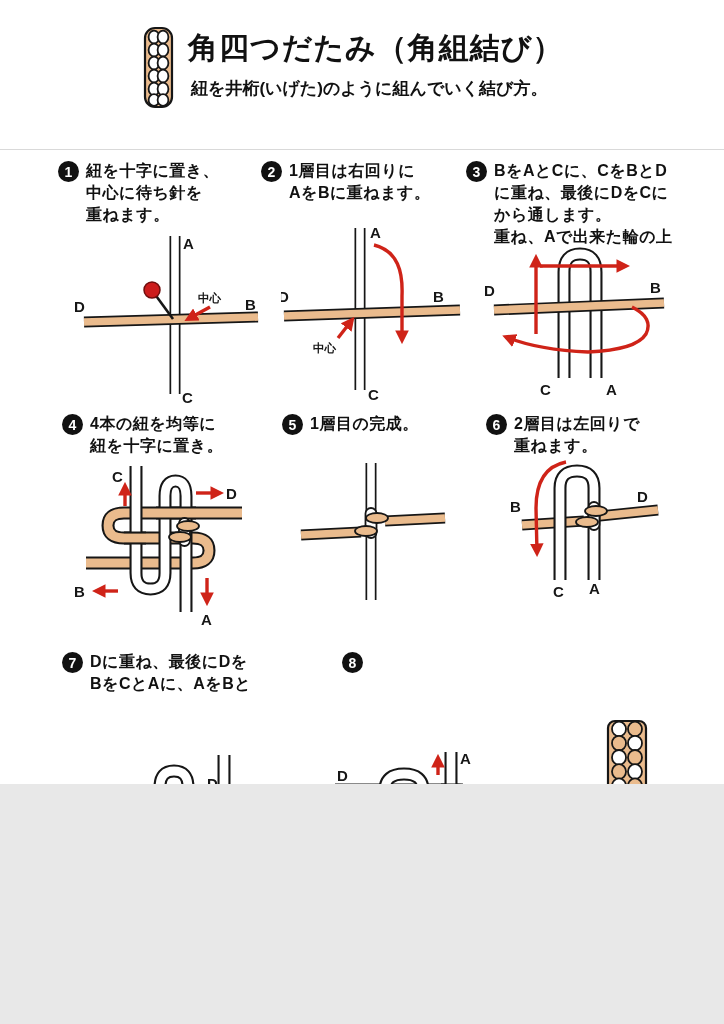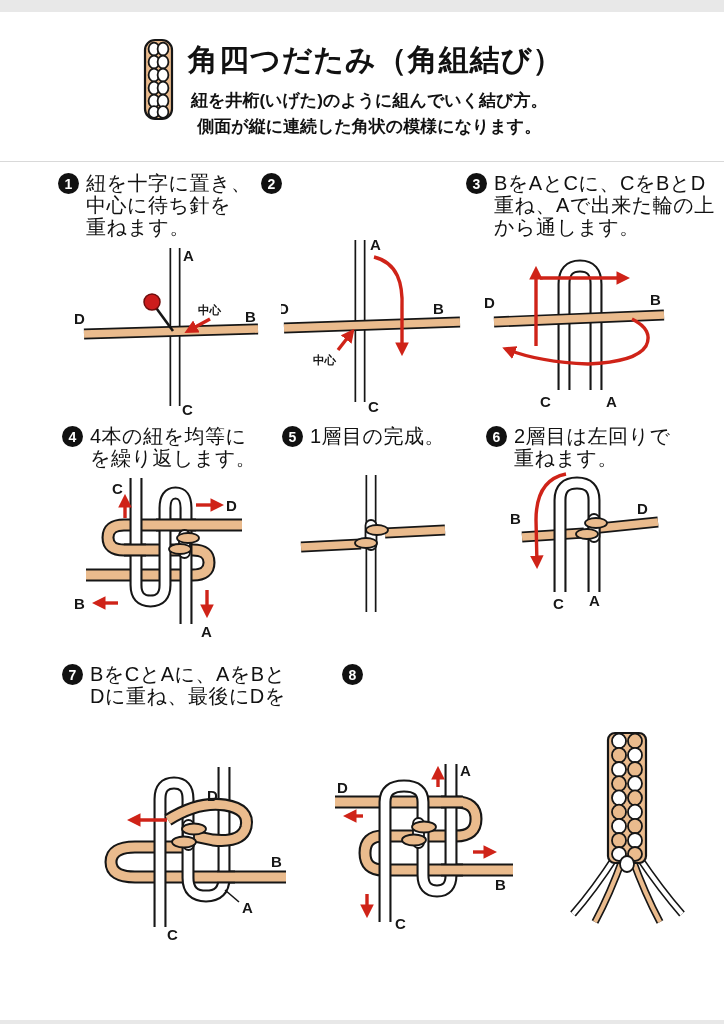--- a/index.html
+++ b/index.html
@@ -1,31 +1,31 @@
 <!DOCTYPE html>
 <html><head>
 <meta charset="utf-8">
 <style>
   html,body{margin:0;padding:0;background:#e8e8e8;}
   .page{
-    position:relative;width:724px;height:1008px;background:#ffffff;
+    position:relative;width:724px;height:784px;background:#ffffff;
     font-family:"Liberation Sans","DejaVu Sans",sans-serif;color:#111;
-    overflow:hidden;margin:12px auto;
+    overflow:hidden;margin:0 auto;
   }
   .abs{position:absolute;}
   
   .title{font-size:30px;font-weight:bold;letter-spacing:1px;white-space:nowrap;}
   .subtitle{font-size:17px;font-weight:bold;line-height:26px;text-align:center;}
   .divider{height:1px;background:#d9d9d9;width:724px;}
   
   .step{position:absolute;display:flex;gap:7px;align-items:flex-start;}
   .badge{width:21px;height:21px;border-radius:50%;background:#111;color:#fff;
     font-size:14px;font-weight:bold;display:flex;align-items:center;justify-content:center;
     flex:0 0 21px;margin-top:1px;}
-  .lines{font-size:20px;font-weight:normal;line-height:22px;letter-spacing:0.5px;white-space:nowrap;}
+  .lines{font-size:16px;font-weight:bold;line-height:22px;letter-spacing:0.5px;white-space:nowrap;}
   
   .diag{position:absolute;}
   .oc{fill:none;stroke:#161616;stroke-linejoin:round;stroke-linecap:butt;}
   .cw{fill:none;stroke:#ffffff;stroke-linejoin:round;stroke-linecap:butt;}
   .ct{fill:none;stroke:#eabb8d;stroke-linejoin:round;stroke-linecap:butt;}
   .c.oc{stroke-width:13px;} .c.cw,.c.ct{stroke-width:8.8px;}
   .s.oc{stroke-width:11px;} .s.cw,.s.ct{stroke-width:7.6px;}
   .ra{fill:none;stroke:#cf2318;stroke-width:3.4px;stroke-linecap:butt;}
   .pin{fill:#cc1c1c;stroke:#6f0d0d;stroke-width:1.5px;}
   .nub-w{fill:#ffffff;stroke:#161616;stroke-width:1.8px;}
@@ -60,68 +60,72 @@
     <ellipse cx="12" cy="50" rx="5.4" ry="6.4" class="nub-w"></ellipse>
       <ellipse cx="21" cy="50" rx="5.4" ry="6.4" class="nub-w"></ellipse>
     <ellipse cx="12" cy="63" rx="5.4" ry="6.4" class="nub-w"></ellipse>
       <ellipse cx="21" cy="63" rx="5.4" ry="6.4" class="nub-w"></ellipse>
     <ellipse cx="12" cy="74" rx="5.4" ry="5.8" class="nub-w"></ellipse>
       <ellipse cx="21" cy="74" rx="5.4" ry="5.8" class="nub-w"></ellipse>
   </svg>
   <div class="abs title" style="left:188px;top:28px">角四つだたみ（角組結び）</div>
   <div class="abs subtitle" style="left:191px;top:76px">
     <div>紐を井桁(いげた)のように組んでいく結び方。</div>
-    <div>側面が縦に連続した角状の模様になります。</div>
   </div>
   <div class="abs divider" style="left:0;top:149px"></div>
 
   <div class="step" style="left:58px;top:160px">
     <div class="badge">1</div>
     <div class="lines">
       <div>紐を十字に置き、</div>
       <div>中心に待ち針を</div>
       <div>重ねます。</div>
     </div>
   </div>
   <div class="step" style="left:261px;top:160px">
     <div class="badge">2</div>
+    <div class="lines">
+      <div>1層目は右回りに</div>
+      <div>AをBに重ねます。</div>
+    </div>
   </div>
   <div class="step" style="left:466px;top:160px">
     <div class="badge">3</div>
     <div class="lines">
       <div>BをAとCに、CをBとD</div>
+      <div>に重ね、最後にDをCに</div>
+      <div>から通します。</div>
       <div>重ね、Aで出来た輪の上</div>
-      <div>から通します。</div>
     </div>
   </div>
   <div class="step" style="left:62px;top:413px">
     <div class="badge">4</div>
     <div class="lines">
       <div>4本の紐を均等に</div>
-      <div>を繰り返します。</div>
+      <div>紐を十字に置き。</div>
     </div>
   </div>
   <div class="step" style="left:282px;top:413px">
     <div class="badge">5</div>
     <div class="lines">
       <div>1層目の完成。</div>
     </div>
   </div>
   <div class="step" style="left:486px;top:413px">
     <div class="badge">6</div>
     <div class="lines">
       <div>2層目は左回りで</div>
       <div>重ねます。</div>
     </div>
   </div>
   <div class="step" style="left:62px;top:651px">
     <div class="badge">7</div>
     <div class="lines">
+      <div>Dに重ね、最後にDを</div>
       <div>BをCとAに、AをBと</div>
-      <div>Dに重ね、最後にDを</div>
     </div>
   </div>
   <div class="step" style="left:342px;top:651px">
     <div class="badge">8</div>
   </div>
 
   <svg class="diag" style="left:72px;top:222px" width="195" height="186" viewBox="0 0 195 186">
     <path class="oc s" d="M103,14 V172"></path>
     <path class="cw s" d="M103,14 V172"></path>
     <path class="oc s" d="M12,100 L186,95"></path>

